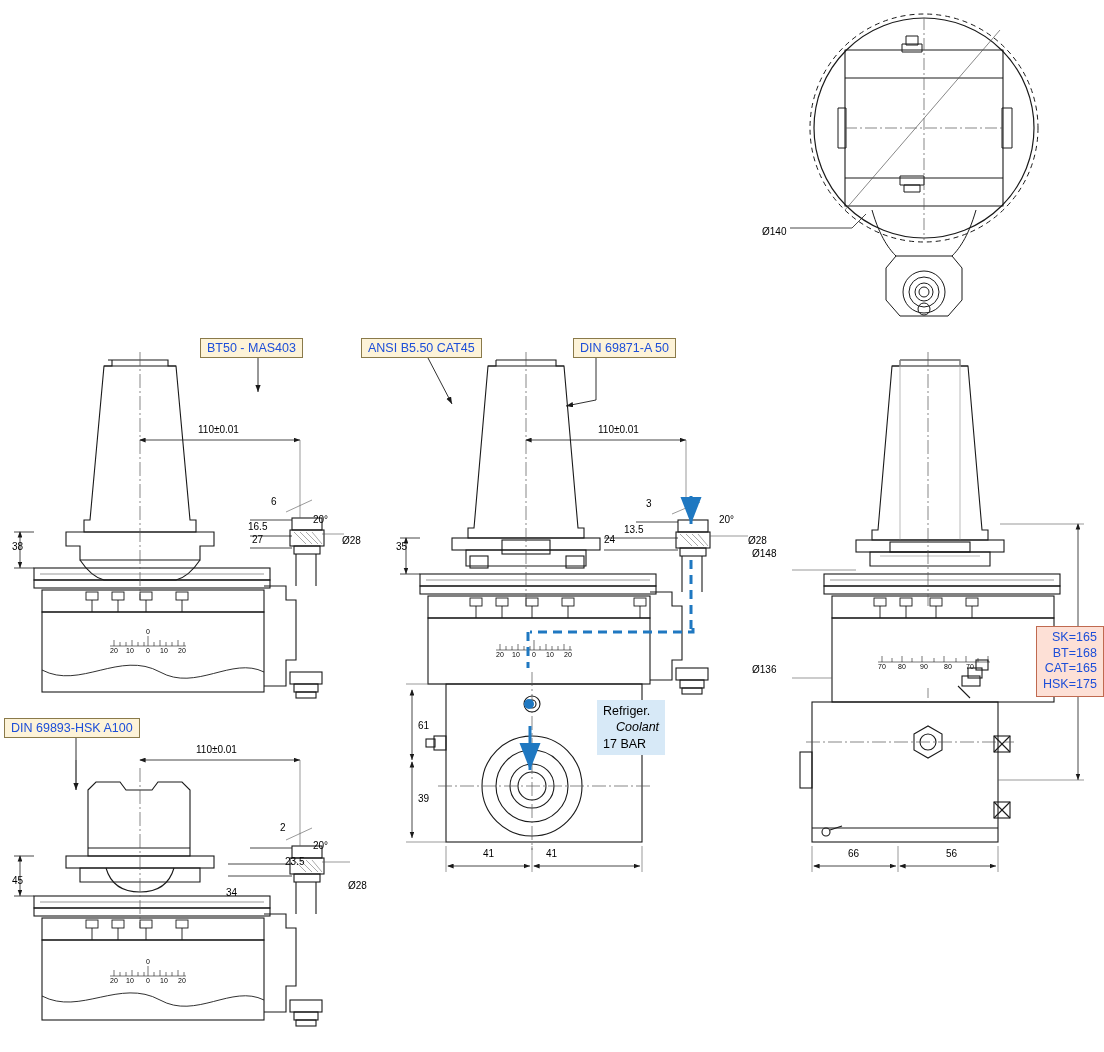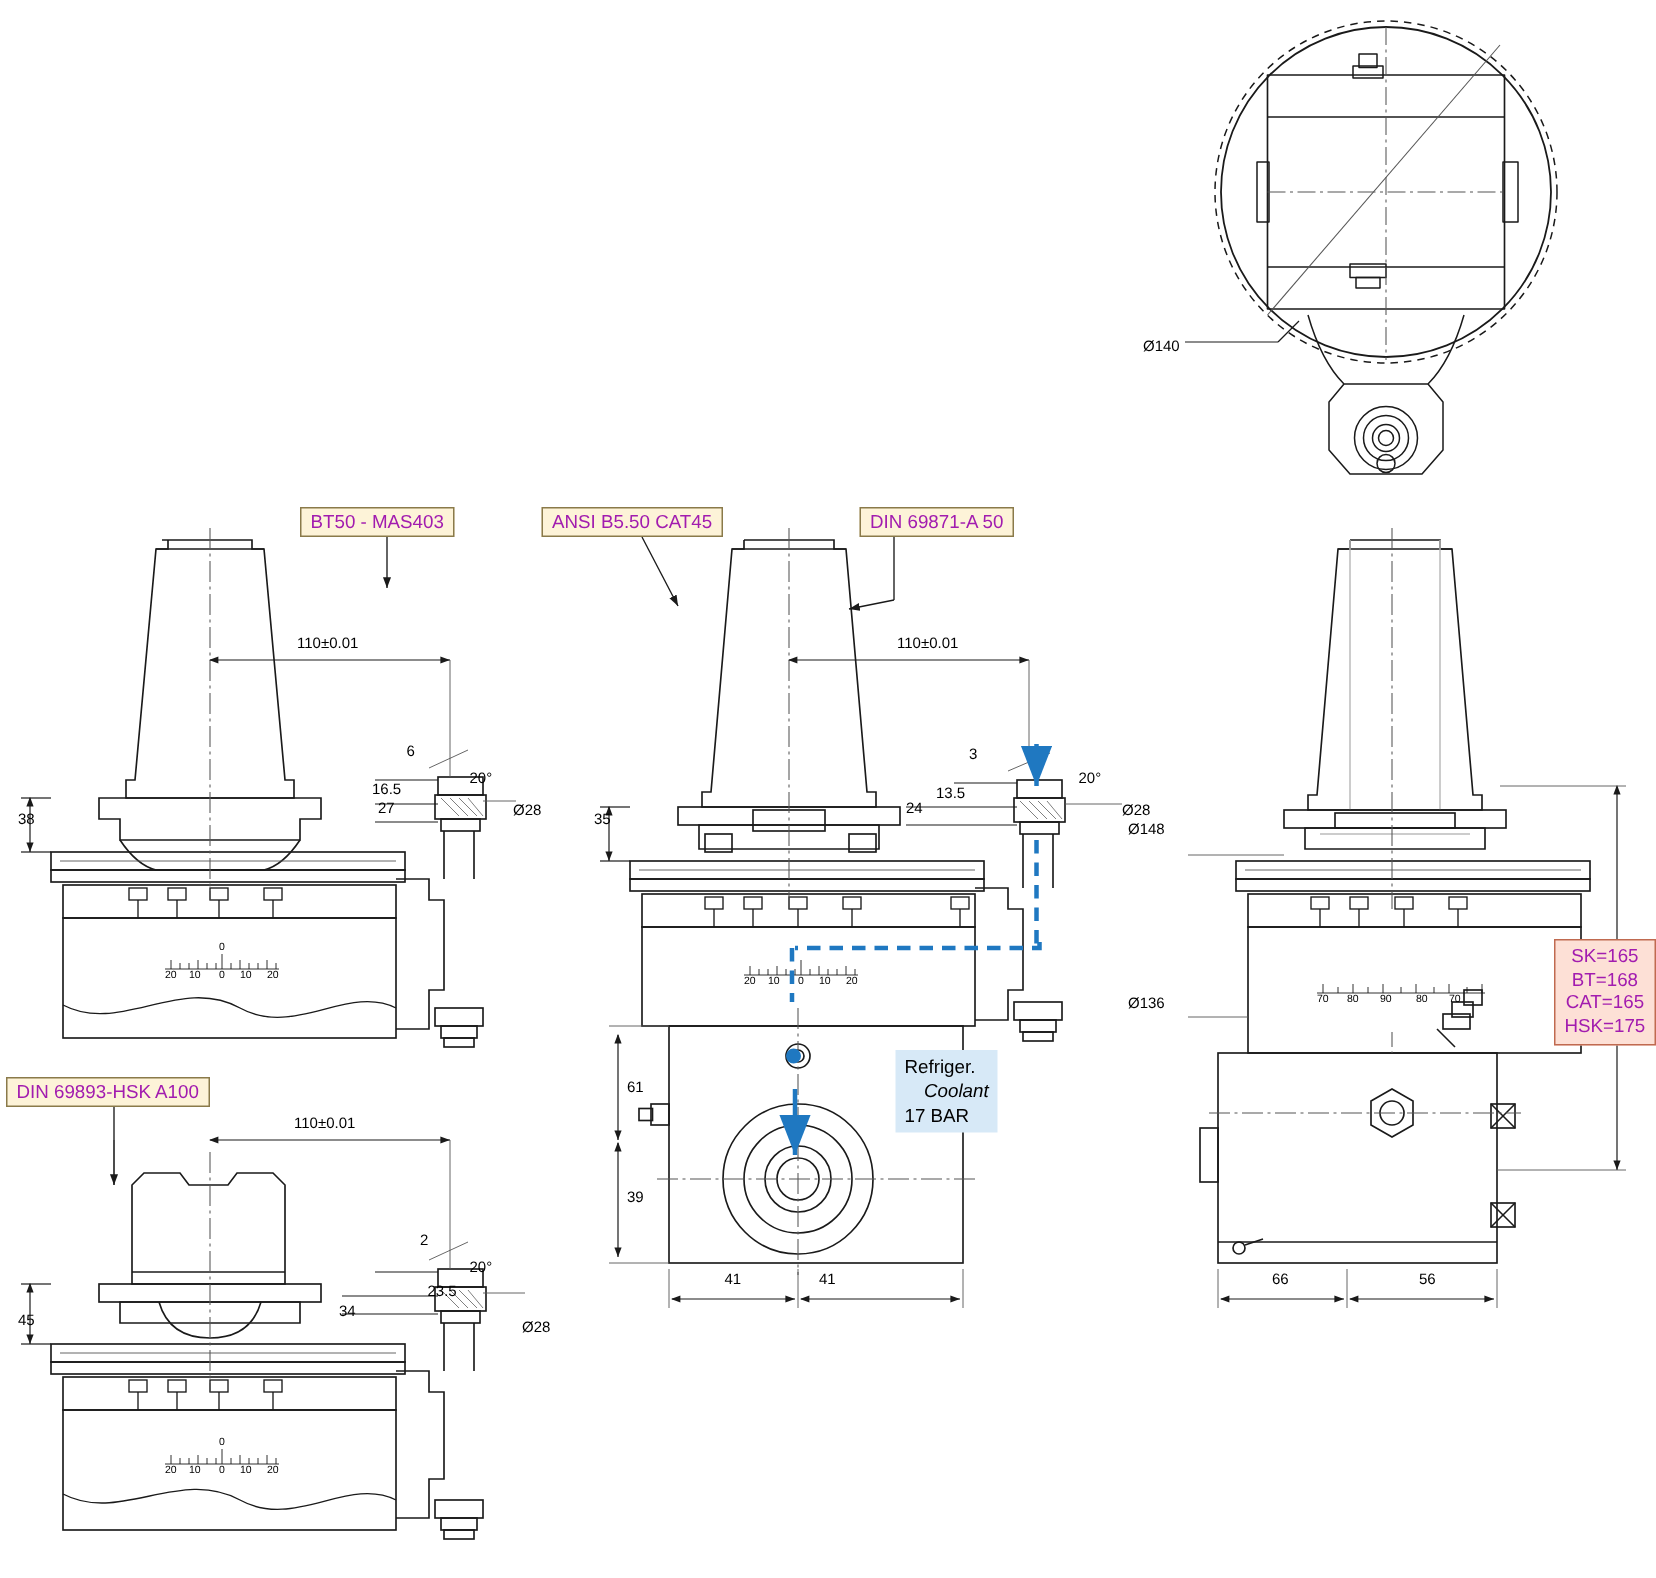--- a/index.html
+++ b/index.html
@@ -1,23 +1,23 @@
 <!DOCTYPE html>
 <html><head>
 <meta charset="utf-8">
 <style>
   html,body{margin:0;padding:0;background:#ffffff;}
   body{width:1104px;height:1052px;position:relative;overflow:hidden;
        font-family:"Liberation Sans", sans-serif;color:#000;}
   .stage{position:absolute;left:0;top:0;width:1104px;height:1052px;}
   svg.draw{position:absolute;left:0;top:0;width:1104px;height:1052px;}
   .callout{position:absolute;background:#fdf3d8;border:1px solid #8a7a4a;
-           font-size:12.5px;padding:2px 6px;white-space:nowrap;color:#a21caf;}
+           font-size:12.5px;padding:2px 6px;white-space:nowrap;color:#1d4ed8;}
   .callout.red{background:#fde0d6;border:1px solid #c06a50;}
-  .callout.multi{line-height:1.25;text-align:center;padding:3px 6px;}
+  .callout.multi{line-height:1.25;text-align:right;padding:3px 6px;}
   .coolant{position:absolute;background:#d7e9f7;border:0;font-size:12.5px;
            padding:3px 6px;line-height:1.3;color:#000;}
   .dim{position:absolute;font-size:10px;white-space:nowrap;}
   .tiny{font-size:7px;}
 </style>
 </head>
 <body>
 
 <div class="stage">
 
@@ -443,21 +443,21 @@
 <div class="dim" style="left:748px;top:535px;">Ø28</div>
 <div class="dim" style="left:396px;top:541px;">35</div>
 <div class="dim" style="left:418px;top:720px;">61</div>
 <div class="dim" style="left:418px;top:793px;">39</div>
 <div class="dim" style="left:483px;top:848px;">41</div>
 <div class="dim" style="left:546px;top:848px;">41</div>
 
 <div class="dim" style="left:196px;top:744px;">110±0.01</div>
 <div class="dim" style="left:280px;top:822px;">2</div>
 <div class="dim" style="left:250px;top:856px;margin-left:35px;">23.5</div>
-<div class="dim" style="left:226px;top:869px;">34</div>
+<div class="dim" style="left:226px;top:887px;">34</div>
 <div class="dim" style="left:313px;top:840px;">20°</div>
 <div class="dim" style="left:348px;top:880px;">Ø28</div>
 <div class="dim" style="left:12px;top:875px;">45</div>
 
 <div class="dim" style="left:752px;top:548px;">Ø148</div>
 <div class="dim" style="left:752px;top:664px;">Ø136</div>
 <div class="dim" style="left:848px;top:848px;">66</div>
 <div class="dim" style="left:946px;top:848px;">56</div>
 
 <div class="dim tiny" style="left:110px;top:647px;">20</div>

